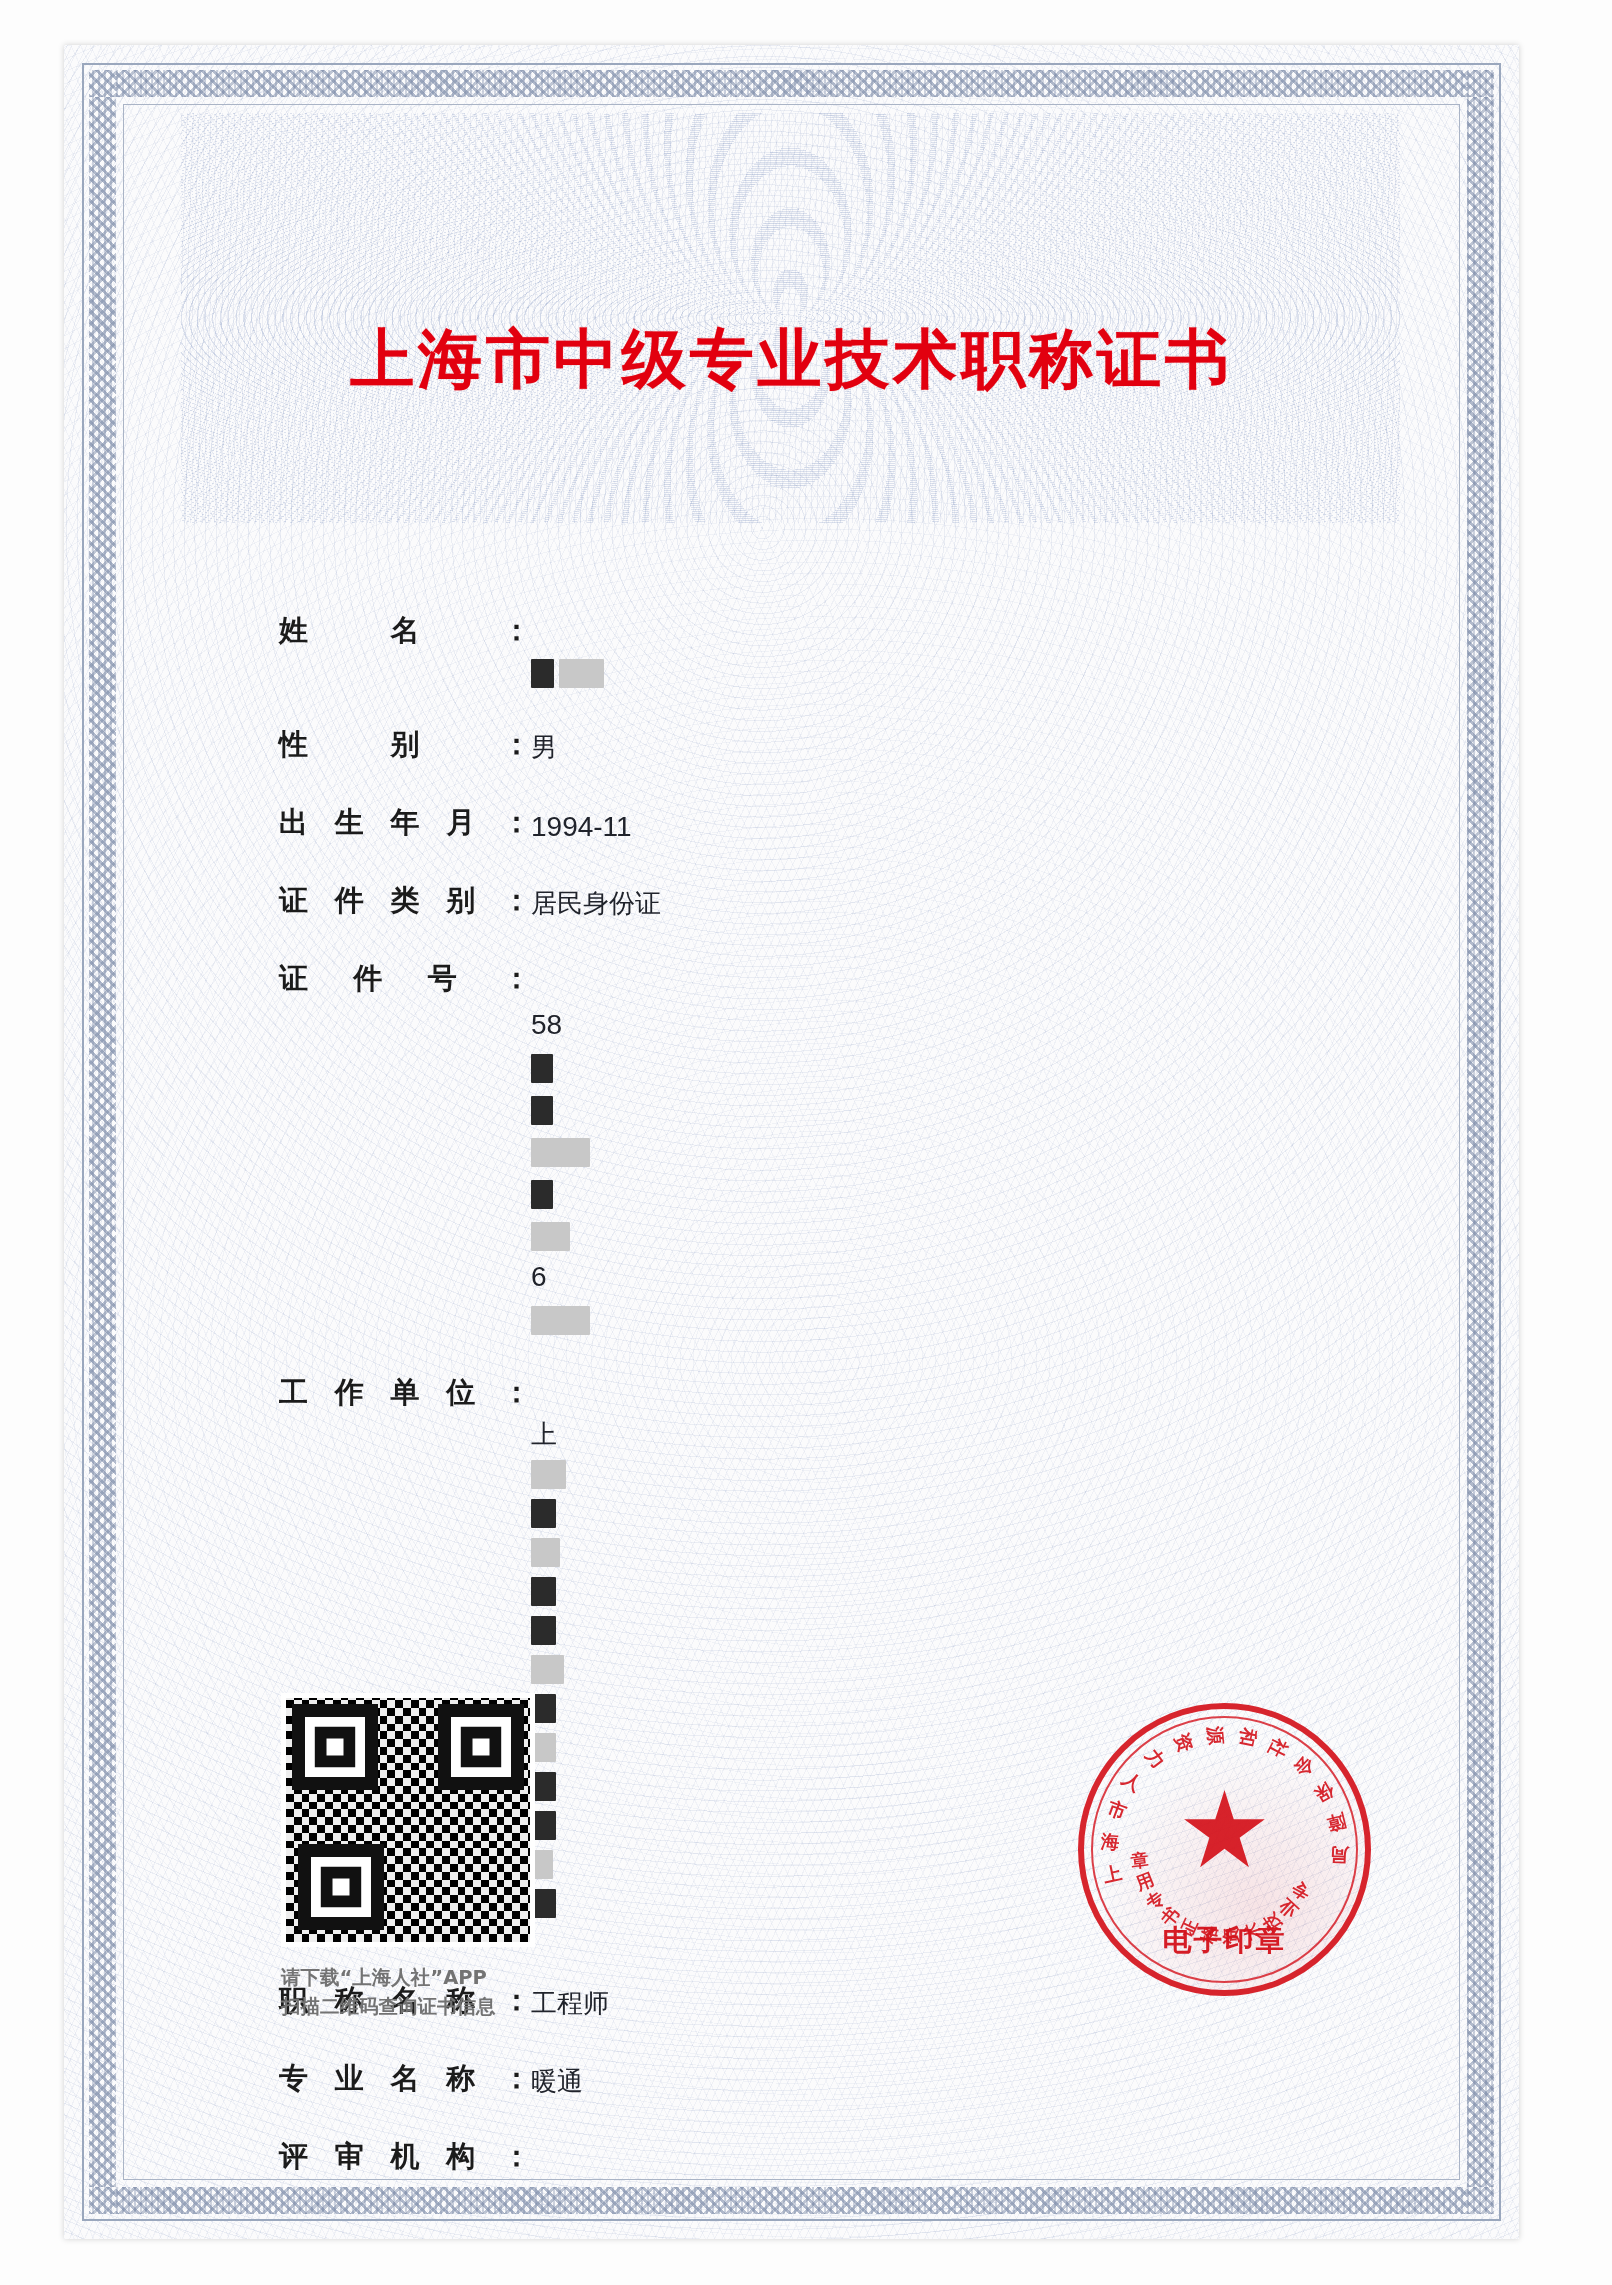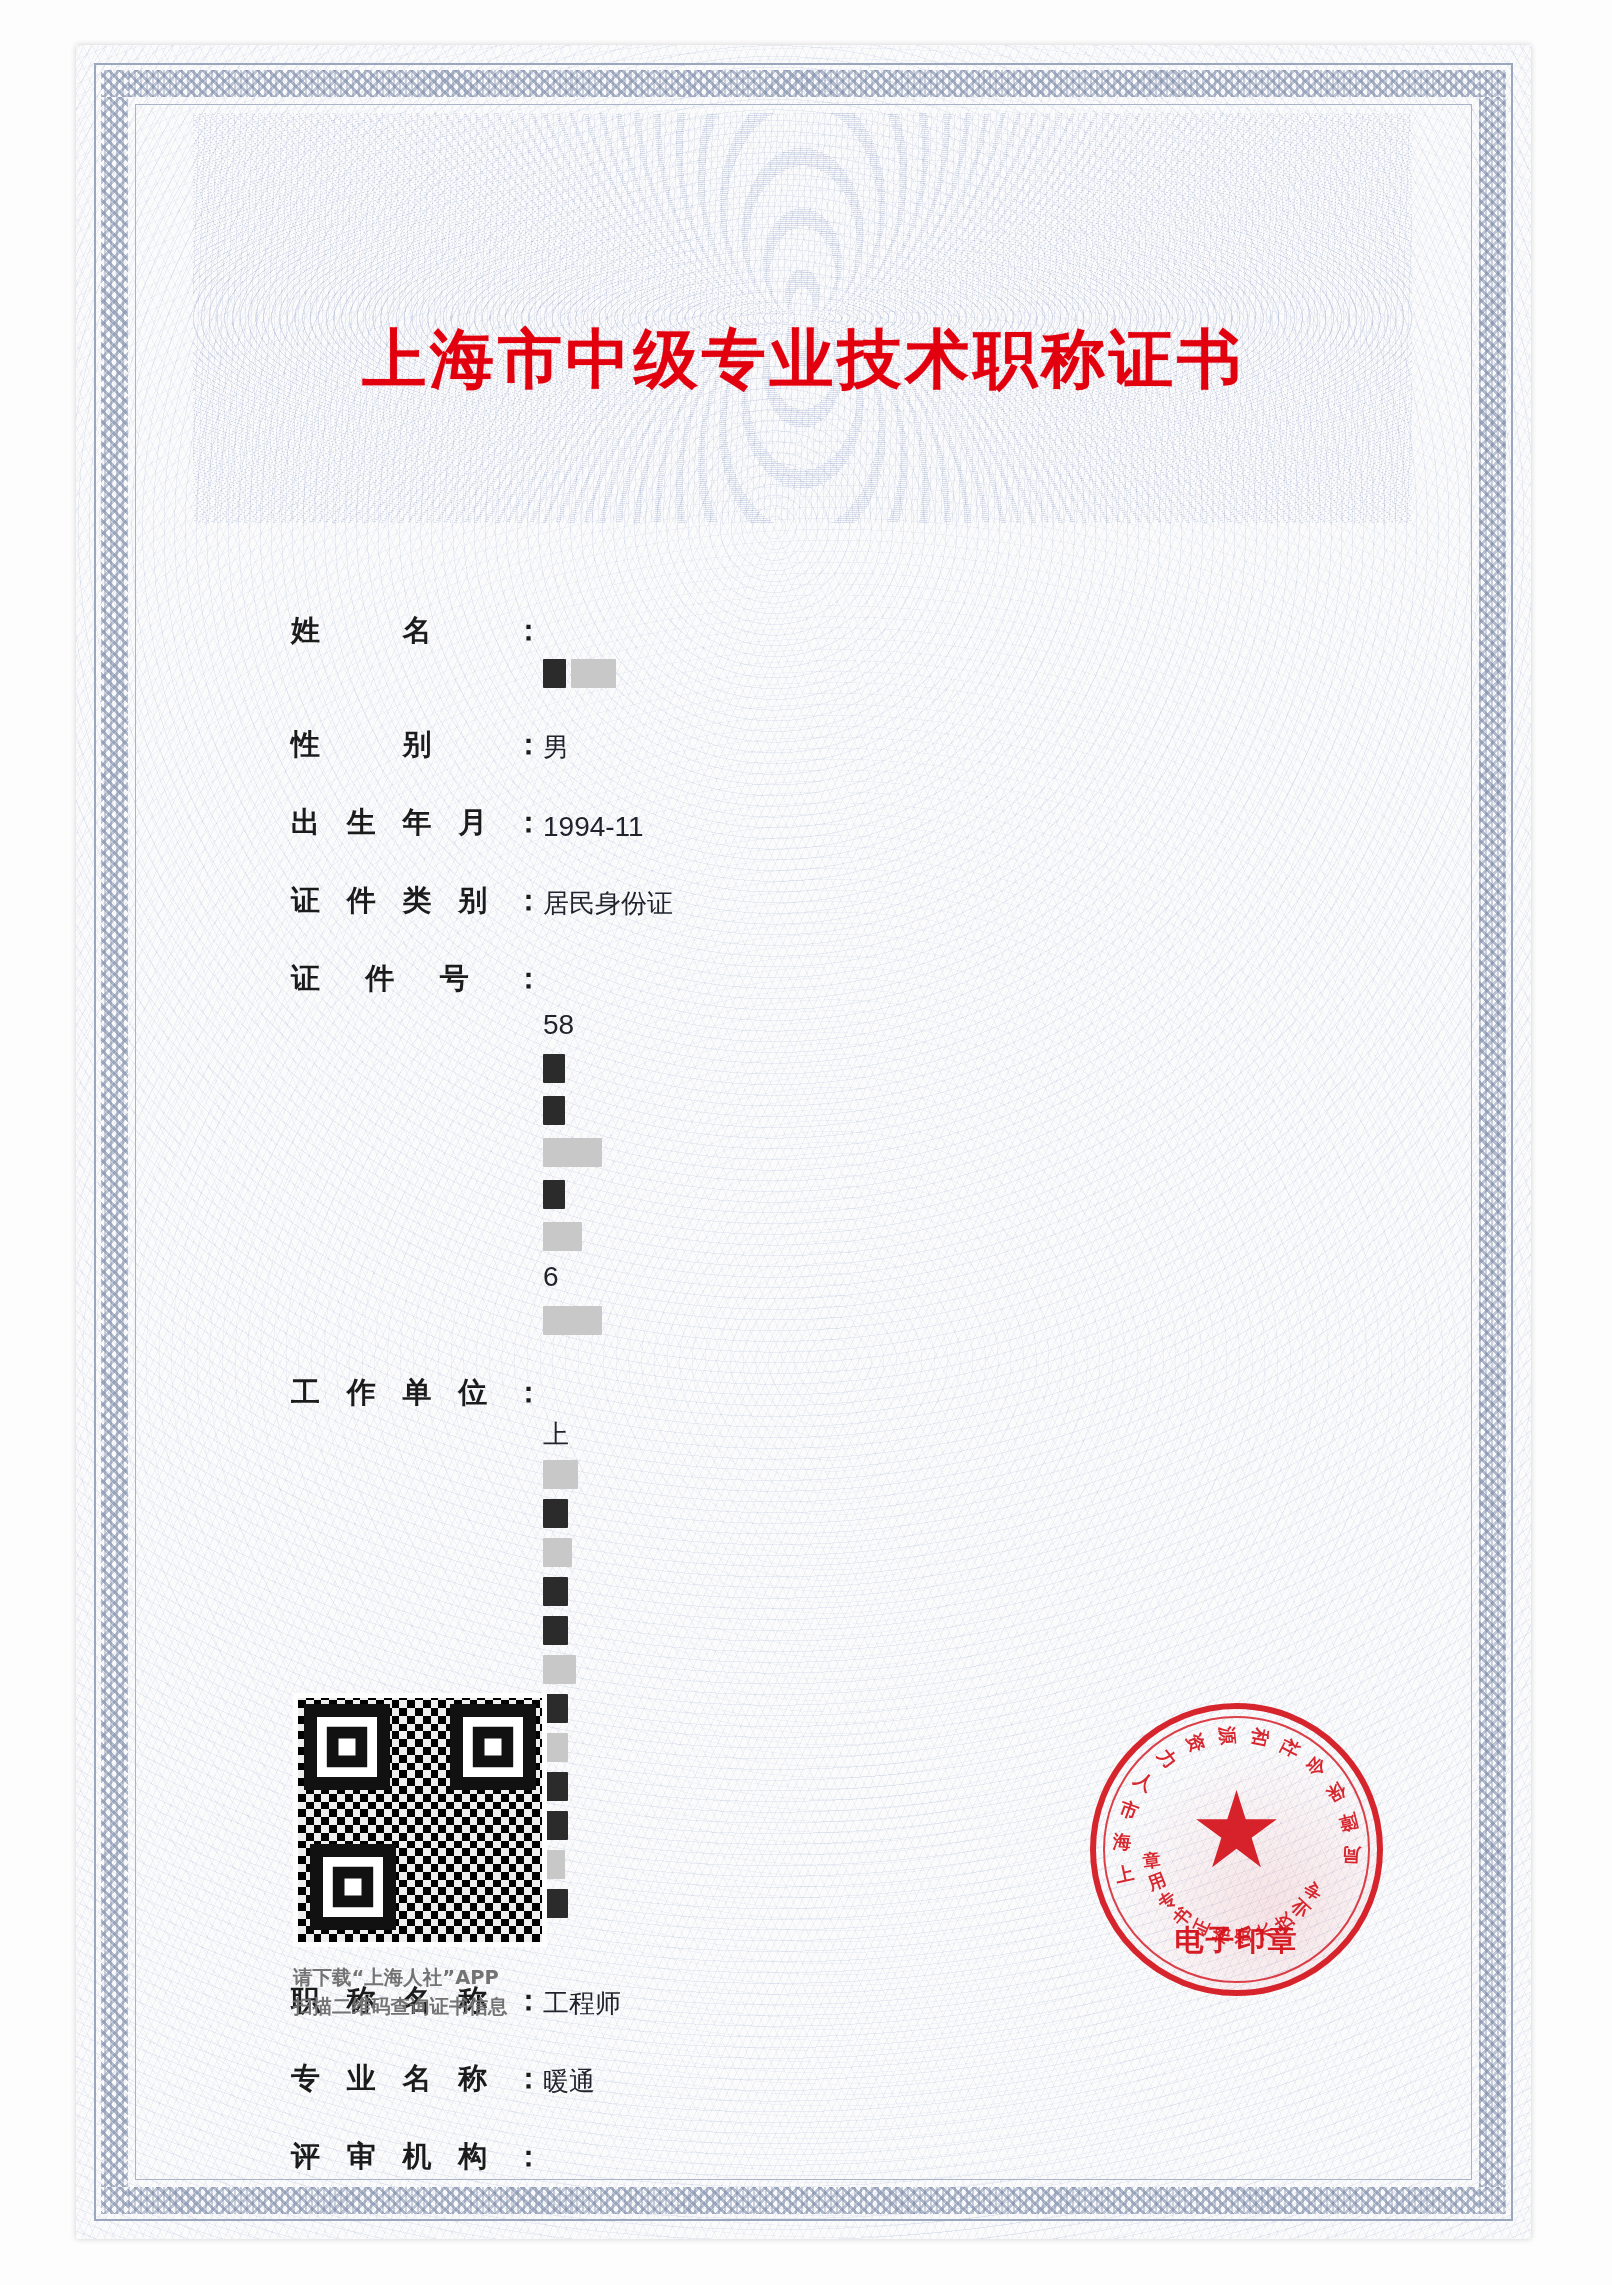--- a/index.html
+++ b/index.html
@@ -17,21 +17,21 @@
   
   .page {
     position: relative;
     width: 1612px;
     height: 2286px;
     background: #fdfdfd;
   }
 
   .cert {
     position: absolute;
-    left: 76px;
+    left: 64px;
     top: 45px;
     width: 1455px;
     height: 2194px;
     background: #fbfbfc;
     box-shadow: 0 0 5.9px rgba(0,0,0,0.18);
     overflow: hidden;
   }
 
   
   .guilloche {

